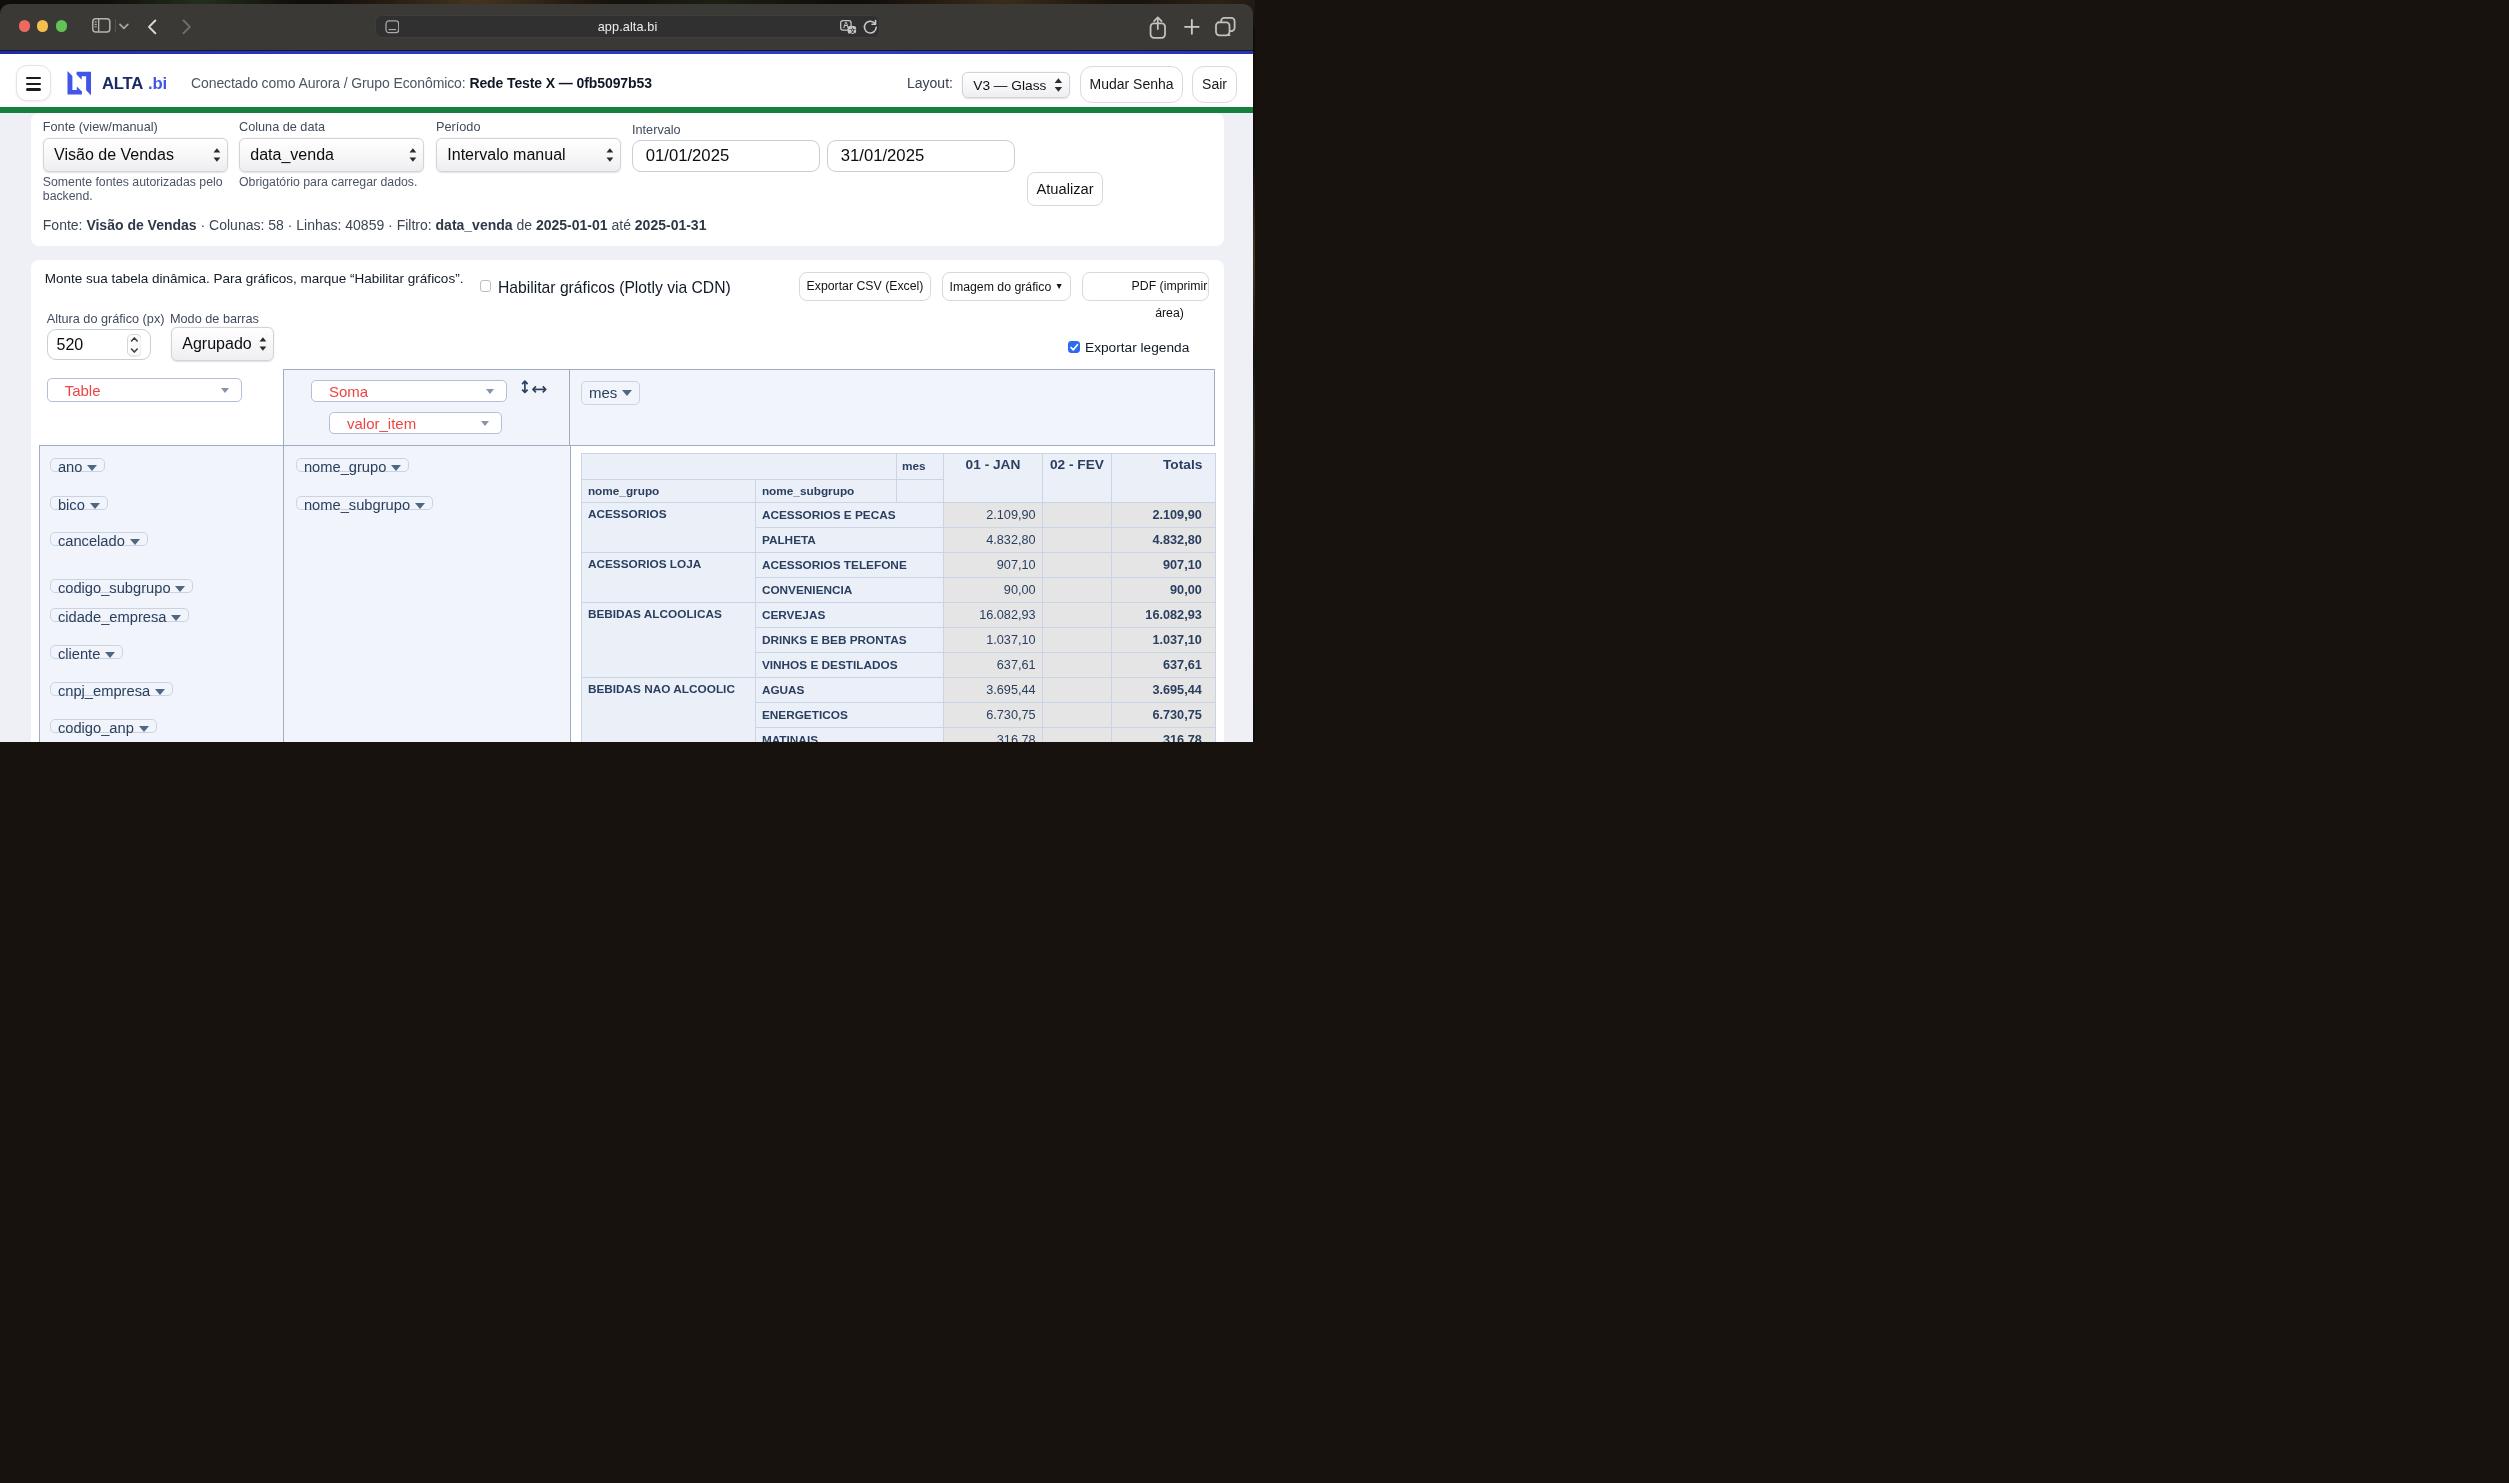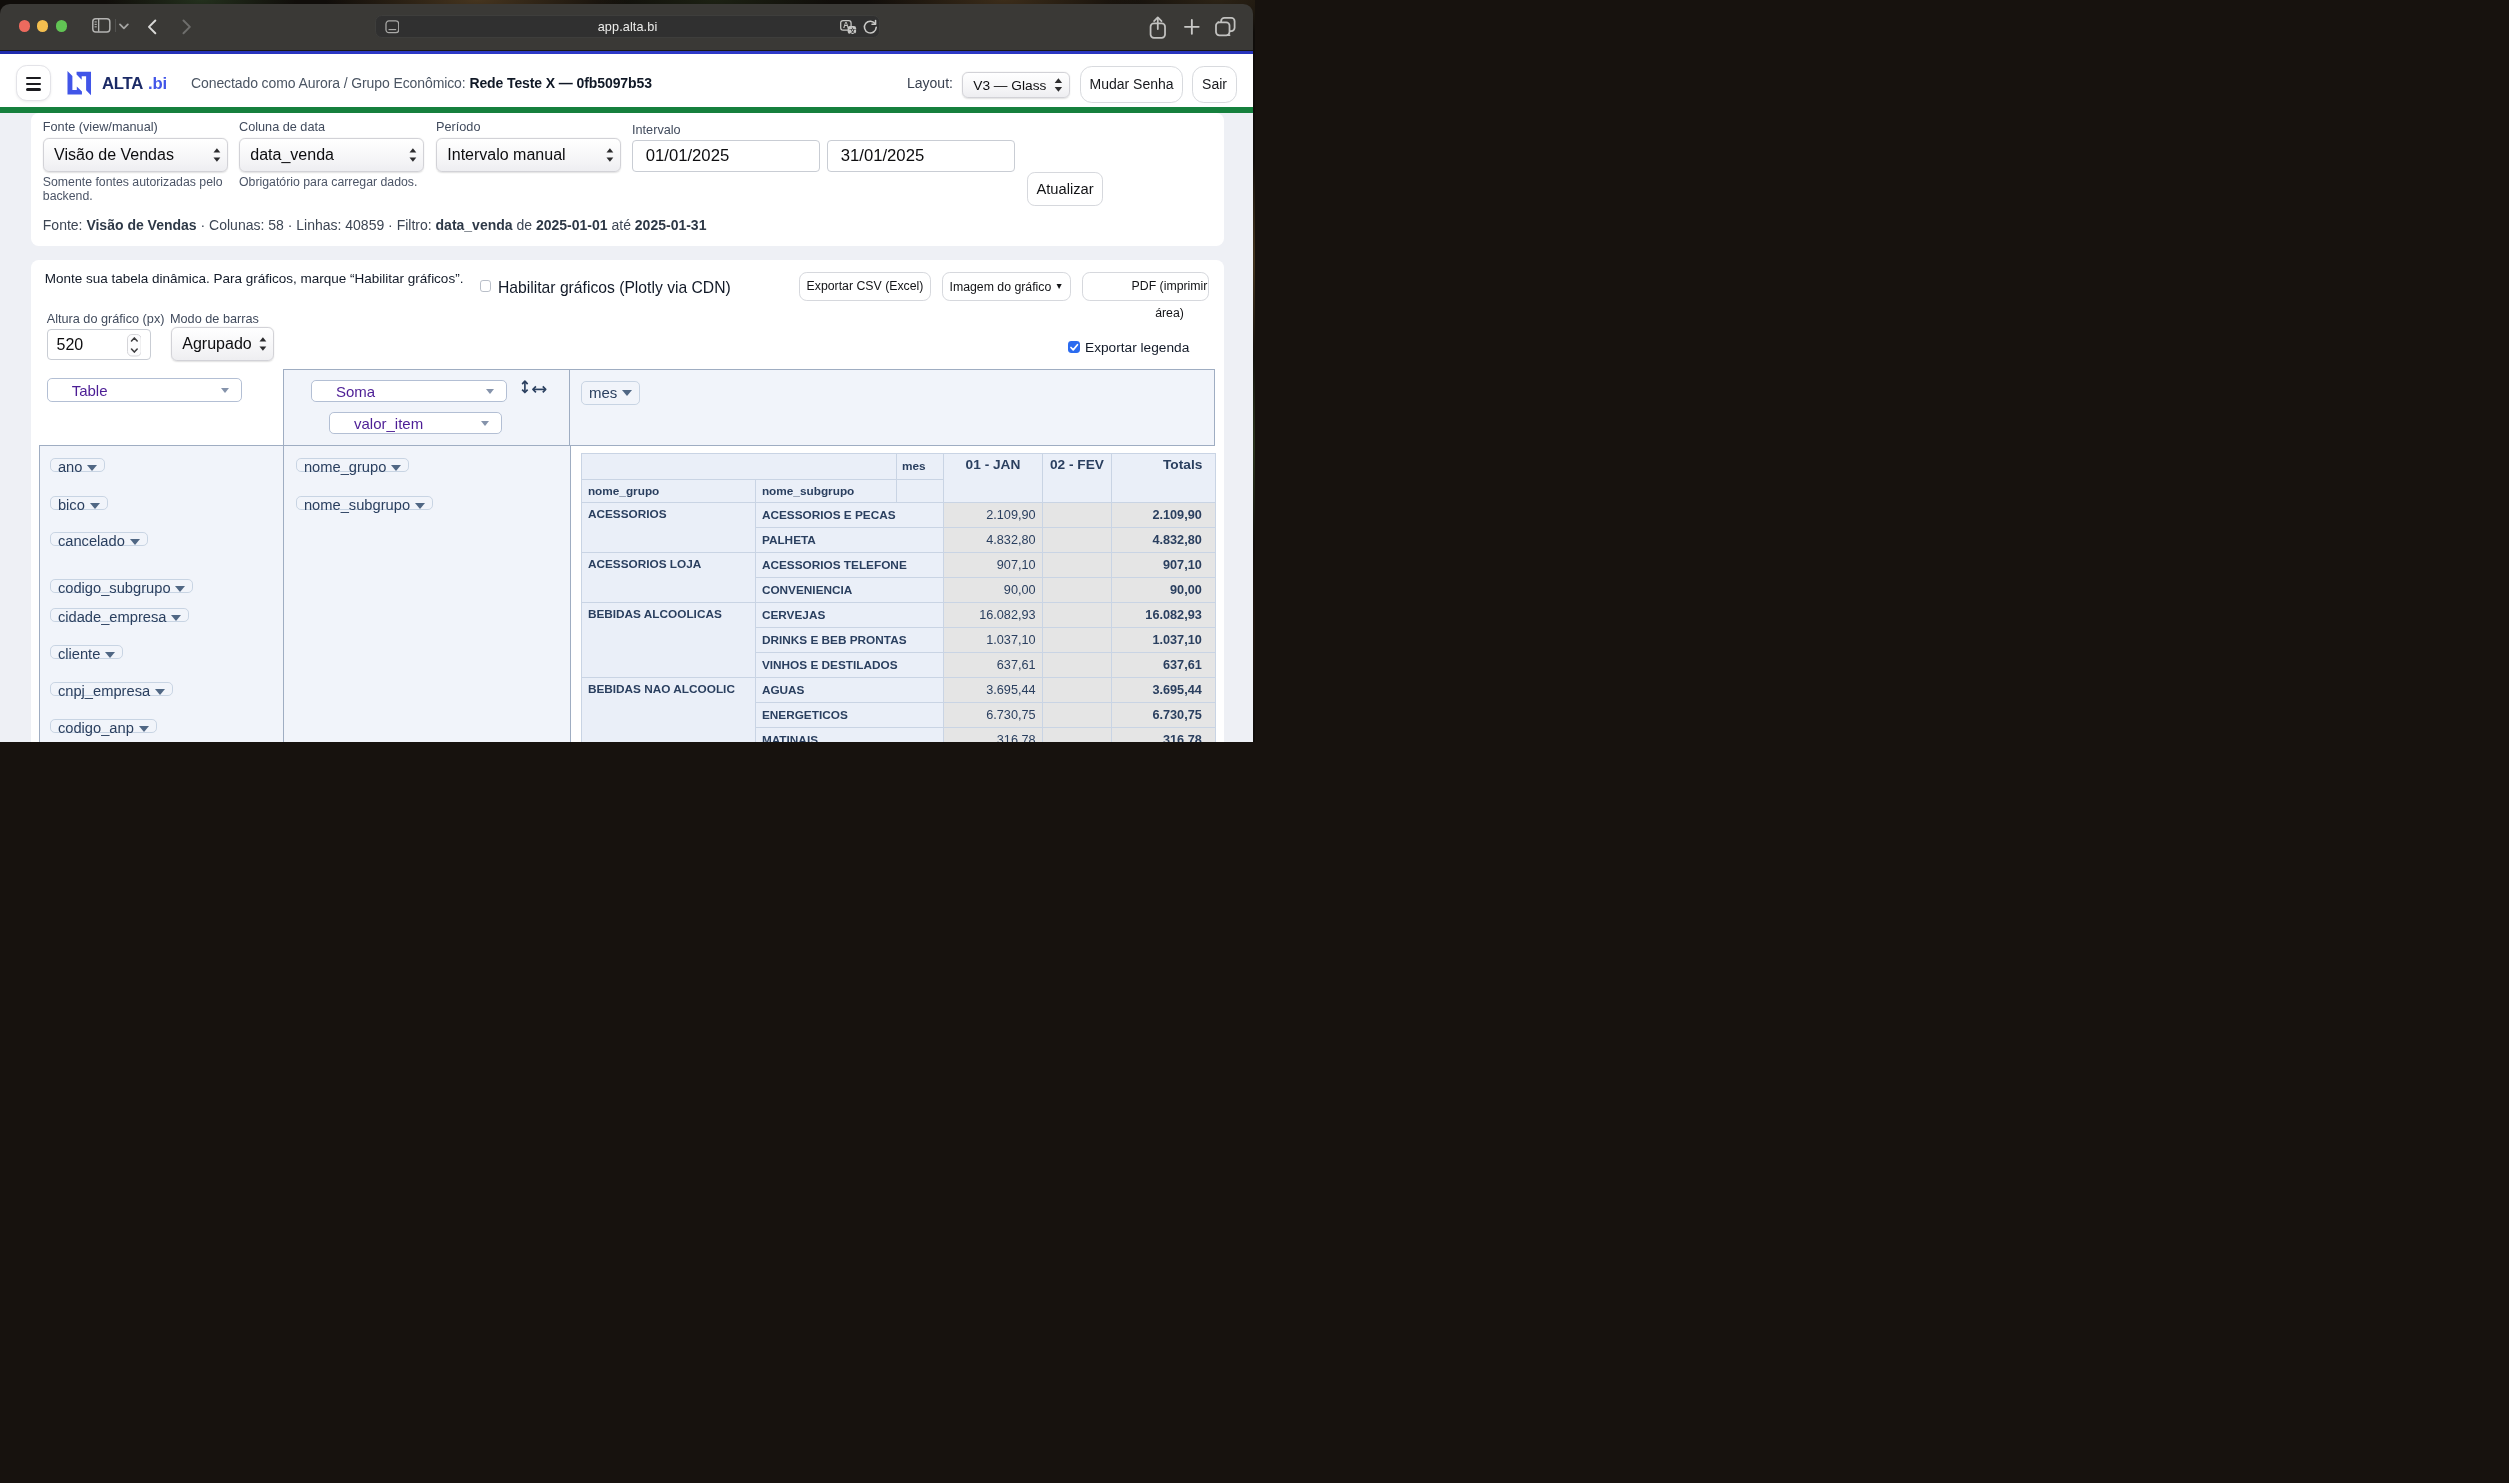--- a/index.html
+++ b/index.html
@@ -46,32 +46,32 @@
   #conecta b { color:#101826; }
   #layoutlbl { position:absolute; left:907px; top:20.6px; font-size:14px; color:#394150; }
   .btn { position:absolute; background:#fff; border:1px solid #d8dade; border-radius:11.8px;
     font-size:14px; color:#17181c; text-align:center; font-family:inherit; }
   
   .msel { position:absolute; background:linear-gradient(#ffffff,#f4f4f6 70%,#eeeef1);
     border:1px solid #d2d2d7; border-radius:5.9px; box-shadow:0 0.5px 1.5px rgba(0,0,0,.12);
     color:#0d0d0f; }
   .msel .t { position:absolute; left:10.3px; top:50%; transform:translateY(-50%); white-space:nowrap; }
   .msel svg.ar { position:absolute; right:5.9px; top:50%; transform:translateY(-50%); }
-  .inp { position:absolute; background:#fff; border:1px solid #c9cdd4; border-radius:4px; color:#0d0d0f; }
+  .inp { position:absolute; background:#fff; border:1px solid #c9cdd4; border-radius:9px; color:#0d0d0f; }
   .inp .t { position:absolute; left:12.7px; top:50%; transform:translateY(-50%); white-space:nowrap; }
   .lbl { position:absolute; font-size:12.7px; color:#414b5d; white-space:nowrap; }
   .card { position:absolute; left:31px; width:1193px; background:#fff; border-radius:7.8px; }
   .helper { position:absolute; font-size:12.3px; color:#4c5567; line-height:13.7px; }
   .cbtn { position:absolute; background:#fff; border:1px solid #d6d8dd; border-radius:7.8px;
     font-size:12.3px; color:#131417; text-align:center; }
   
   .pvtpanel { position:absolute; background:#f1f4fa; border:1px solid #9fadc2; }
   .pvtsel { position:absolute; background:#fff; border:1px solid #b3bfd4; border-radius:4.9px; }
-  .pvtsel .t { position:absolute; left:24px; top:50%; transform:translateY(-50%);
-    font-size:15px; color:#4c1d95; white-space:nowrap; }
+  .pvtsel .t { position:absolute; left:17px; top:50%; transform:translateY(-50%);
+    font-size:15px; color:#ef4444; white-space:nowrap; }
   .ptri { position:absolute; width:0; height:0; border-left:4.4px solid transparent;
     border-right:4.4px solid transparent; border-top:5.4px solid #8593ab; }
   .pill { position:absolute; border:1px solid #c8d4e3; border-radius:4.9px; height:14px;
     font-size:14.7px; color:#2a3f5f; white-space:nowrap; padding:0 6.9px; line-height:17px; }
   .pill .tr { display:inline-block; width:0; height:0; border-left:5.4px solid transparent;
     border-right:5.4px solid transparent; border-top:6.4px solid #506784; margin-left:4.9px;
     vertical-align:1px; }
   table.pvt { position:absolute; border-collapse:collapse; table-layout:fixed;
     font-family:"Liberation Sans", sans-serif; }
   table.pvt th, table.pvt td { border:1px solid #c9d4e4; overflow:hidden; white-space:nowrap; }

